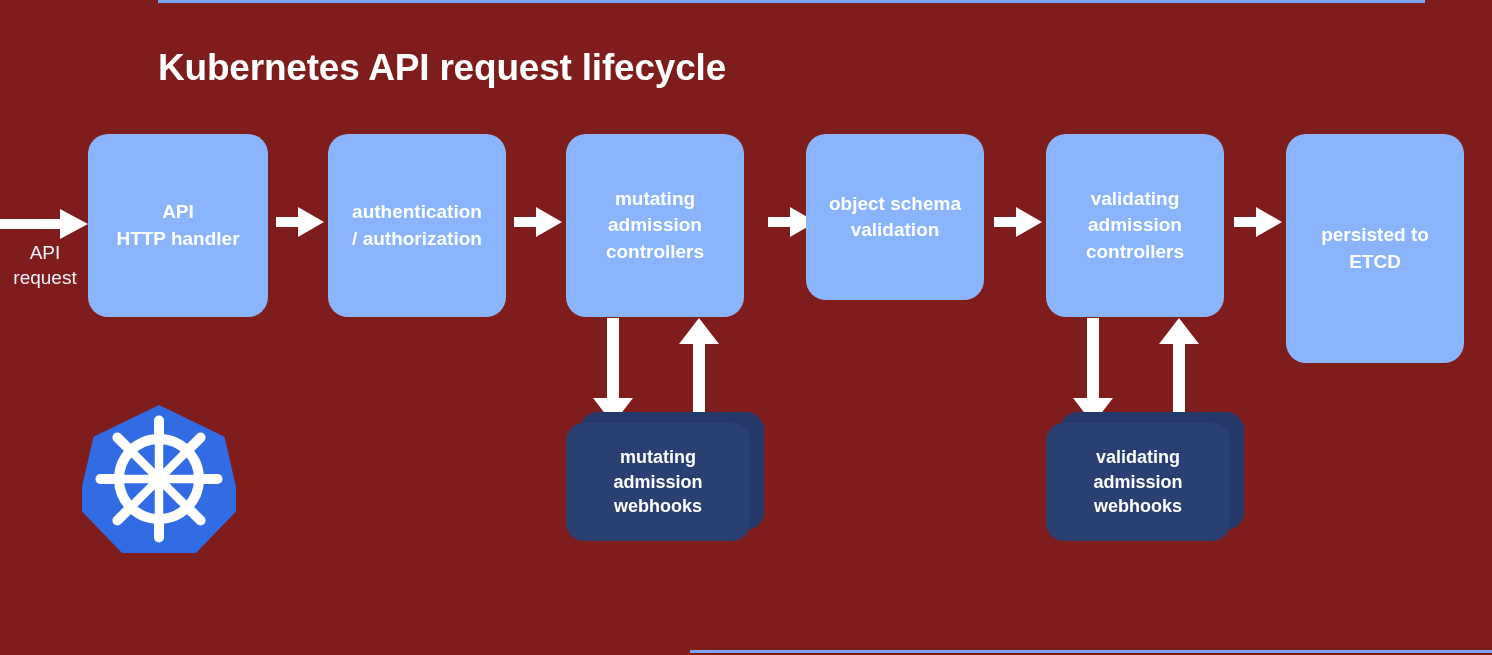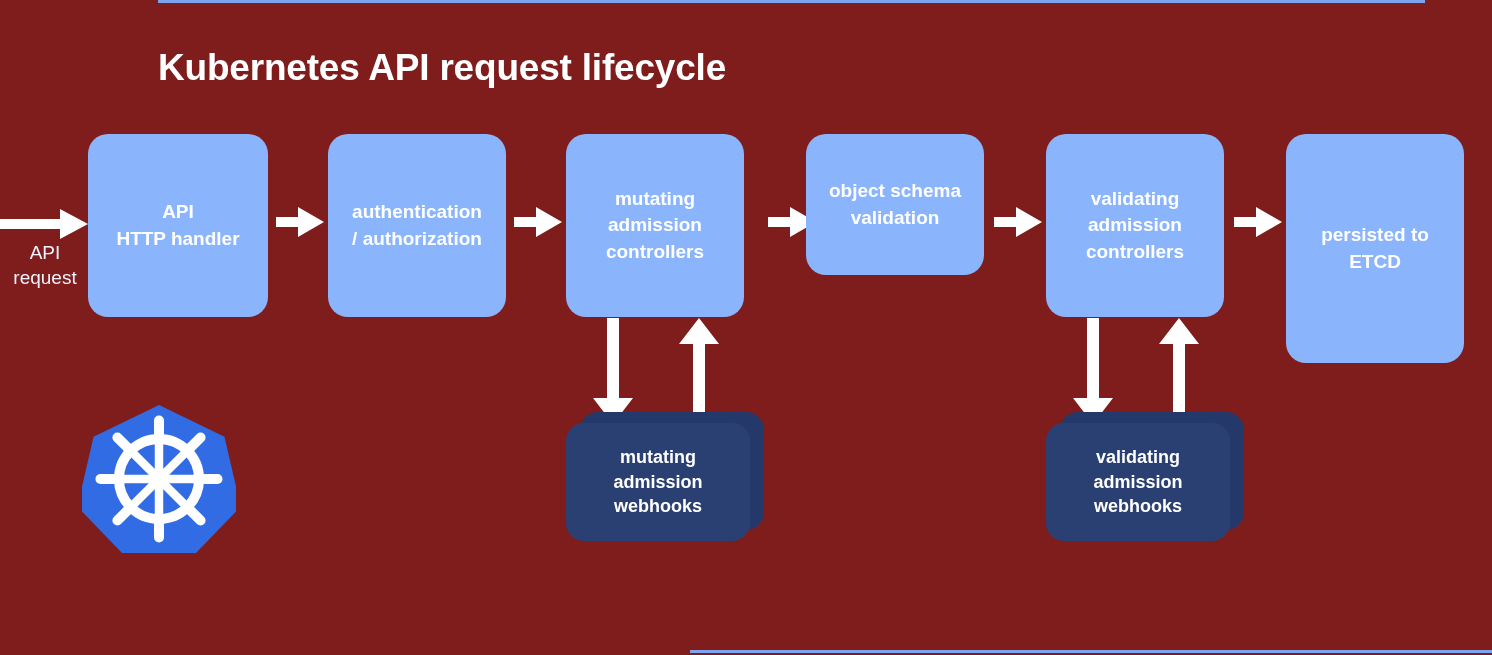--- a/index.html
+++ b/index.html
@@ -157,21 +157,21 @@
   <div class="stage-box" style="left:566px; top:134px; width:178px; height:183px;">mutating
 admission
 controllers</div>
 
   <div class="arrow" style="left:768px; top:205px;">
     <svg width="48" height="34" viewBox="0 0 48 34">
       <path d="M0 12 H22 V2 L48 17 L22 32 V22 H0 Z" fill="#ffffff"></path>
     </svg>
   </div>
 
-  <div class="stage-box" style="left:806px; top:134px; width:178px; height:141px;">object schema
+  <div class="stage-box" style="left:806px; top:134px; width:178px; height:166px;">object schema
 validation</div>
 
   <div class="arrow" style="left:994px; top:205px;">
     <svg width="48" height="34" viewBox="0 0 48 34">
       <path d="M0 12 H22 V2 L48 17 L22 32 V22 H0 Z" fill="#ffffff"></path>
     </svg>
   </div>
 
   <div class="stage-box" style="left:1046px; top:134px; width:178px; height:183px;">validating
 admission

